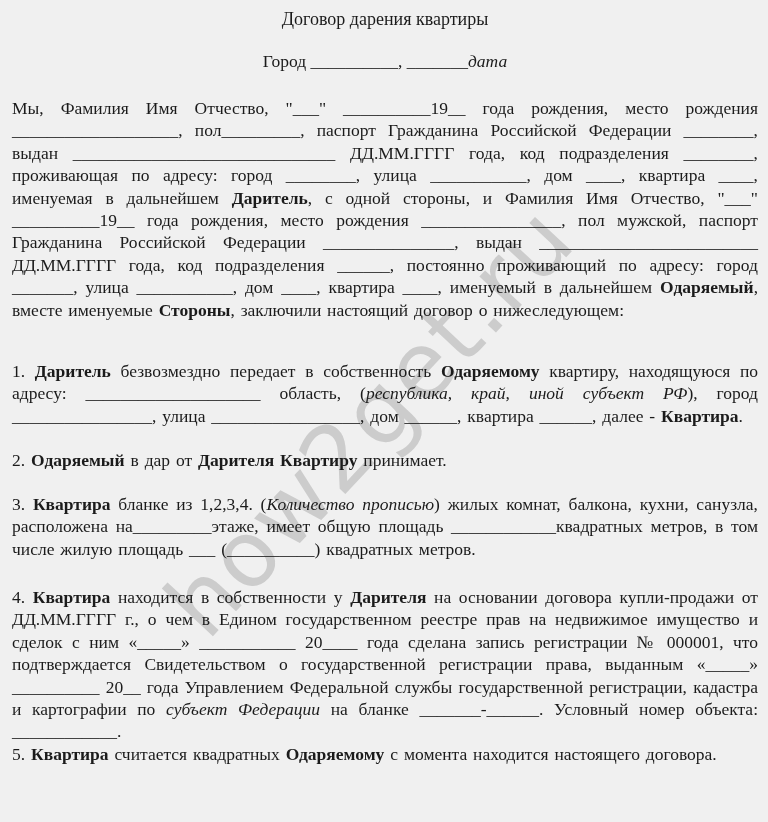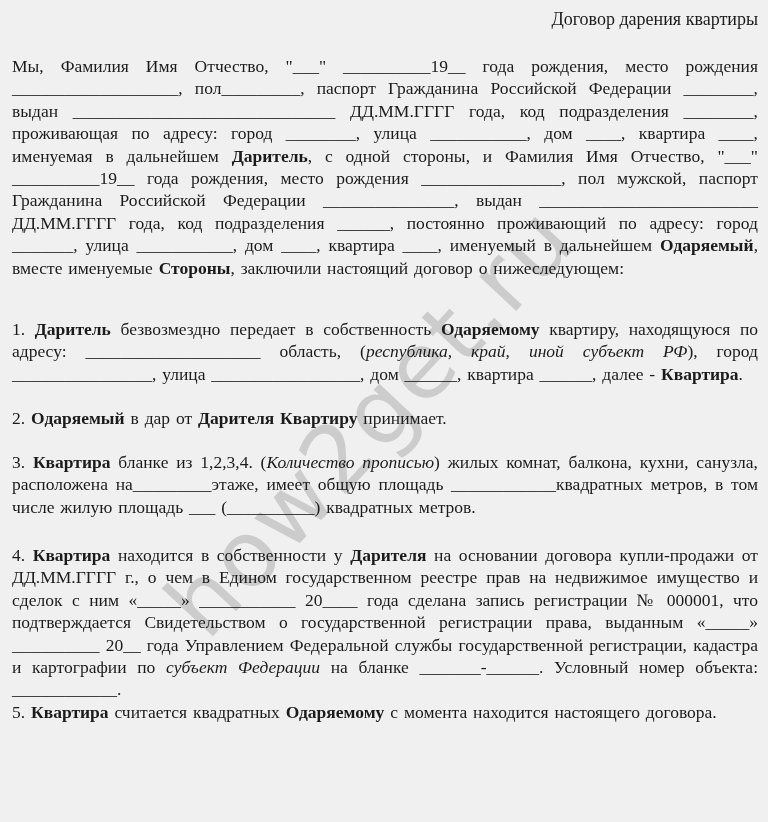--- a/index.html
+++ b/index.html
@@ -31,21 +31,21 @@
     z-index: 0;
     user-select: none;
   }
   .page {
     position: relative;
     z-index: 1;
     padding: 8px 10px 0 12px;
     font-size: 17.5px;
   }
   .title {
-    text-align: right;
+    text-align: center;
     font-size: 18px;
     font-weight: normal;
     margin: 0;
     line-height: 22px;
   }
   .city-line {
     text-align: center;
     margin: 20px 0 0 0;
     line-height: 22px;
   }
@@ -64,20 +64,21 @@
 </style>
 </head>
 <body>
 
 <div class="watermark">how2get.ru</div>
 
 <div class="page">
 
   <h1 class="title">Договор дарения квартиры</h1>
 
+  <p class="city-line"><span>Город __________, _______</span><span style="font-style: italic;">дата</span></p>
 
   <p class="para" id="intro"><span>Мы, Фамилия Имя Отчество, "___" __________19__ года рождения, место рождения ___________________, пол_________, паспорт Гражданина Российской Федерации ________, выдан ______________________________ ДД.ММ.ГГГГ года, код подразделения ________, проживающая по адресу: город ________, улица ___________, дом ____, квартира ____, именуемая в дальнейшем </span><span style="font-weight: bold;">Даритель</span><span>, с одной стороны, и Фамилия Имя Отчество, "___" __________19__ года рождения, место рождения ________________, пол мужской, паспорт Гражданина Российской Федерации _______________, выдан _________________________ ДД.ММ.ГГГГ года, код подразделения ______, постоянно проживающий по адресу: город _______, улица ___________, дом ____, квартира ____, именуемый в дальнейшем </span><span style="font-weight: bold;">Одаряемый</span><span>, вместе именуемые </span><span style="font-weight: bold;">Стороны</span><span>, заключили настоящий договор о нижеследующем:</span></p>
 
   <p class="para" id="clause1"><span>1. </span><span style="font-weight: bold;">Даритель</span><span> безвозмездно передает в собственность </span><span style="font-weight: bold;">Одаряемому</span><span> квартиру, находящуюся по адресу: ____________________ область, (</span><span style="font-style: italic;">республика, край, иной субъект РФ</span><span>), город ________________, улица _________________, дом ______, квартира ______, далее - </span><span style="font-weight: bold;">Квартира</span><span>.</span></p>
 
   <p class="para" id="clause2"><span>2. </span><span style="font-weight: bold;">Одаряемый</span><span> в дар от </span><span style="font-weight: bold;">Дарителя Квартиру</span><span> принимает.</span></p>
 
   <p class="para" id="clause3"><span>3. </span><span style="font-weight: bold;">Квартира</span><span> бланке из 1,2,3,4. (</span><span style="font-style: italic;">Количество прописью</span><span>) жилых комнат, балкона, кухни, санузла, расположена на_________этаже, имеет общую площадь ____________квадратных метров, в том числе жилую площадь ___ (__________) квадратных метров.</span></p>
 
   <p class="para" id="clause4"><span>4. </span><span style="font-weight: bold;">Квартира</span><span> находится в собственности у </span><span style="font-weight: bold;">Дарителя</span><span> на основании договора купли-продажи от ДД.ММ.ГГГГ г., о чем в Едином государственном реестре прав на недвижимое имущество и сделок с ним «_____» ___________ 20____ года сделана запись регистрации № 000001, что подтверждается Свидетельством о государственной регистрации права, выданным «_____» __________ 20__ года Управлением Федеральной службы государственной регистрации, кадастра и картографии по </span><span style="font-style: italic;">субъект Федерации</span><span> на бланке _______-______. Условный номер объекта: ____________.</span></p>

